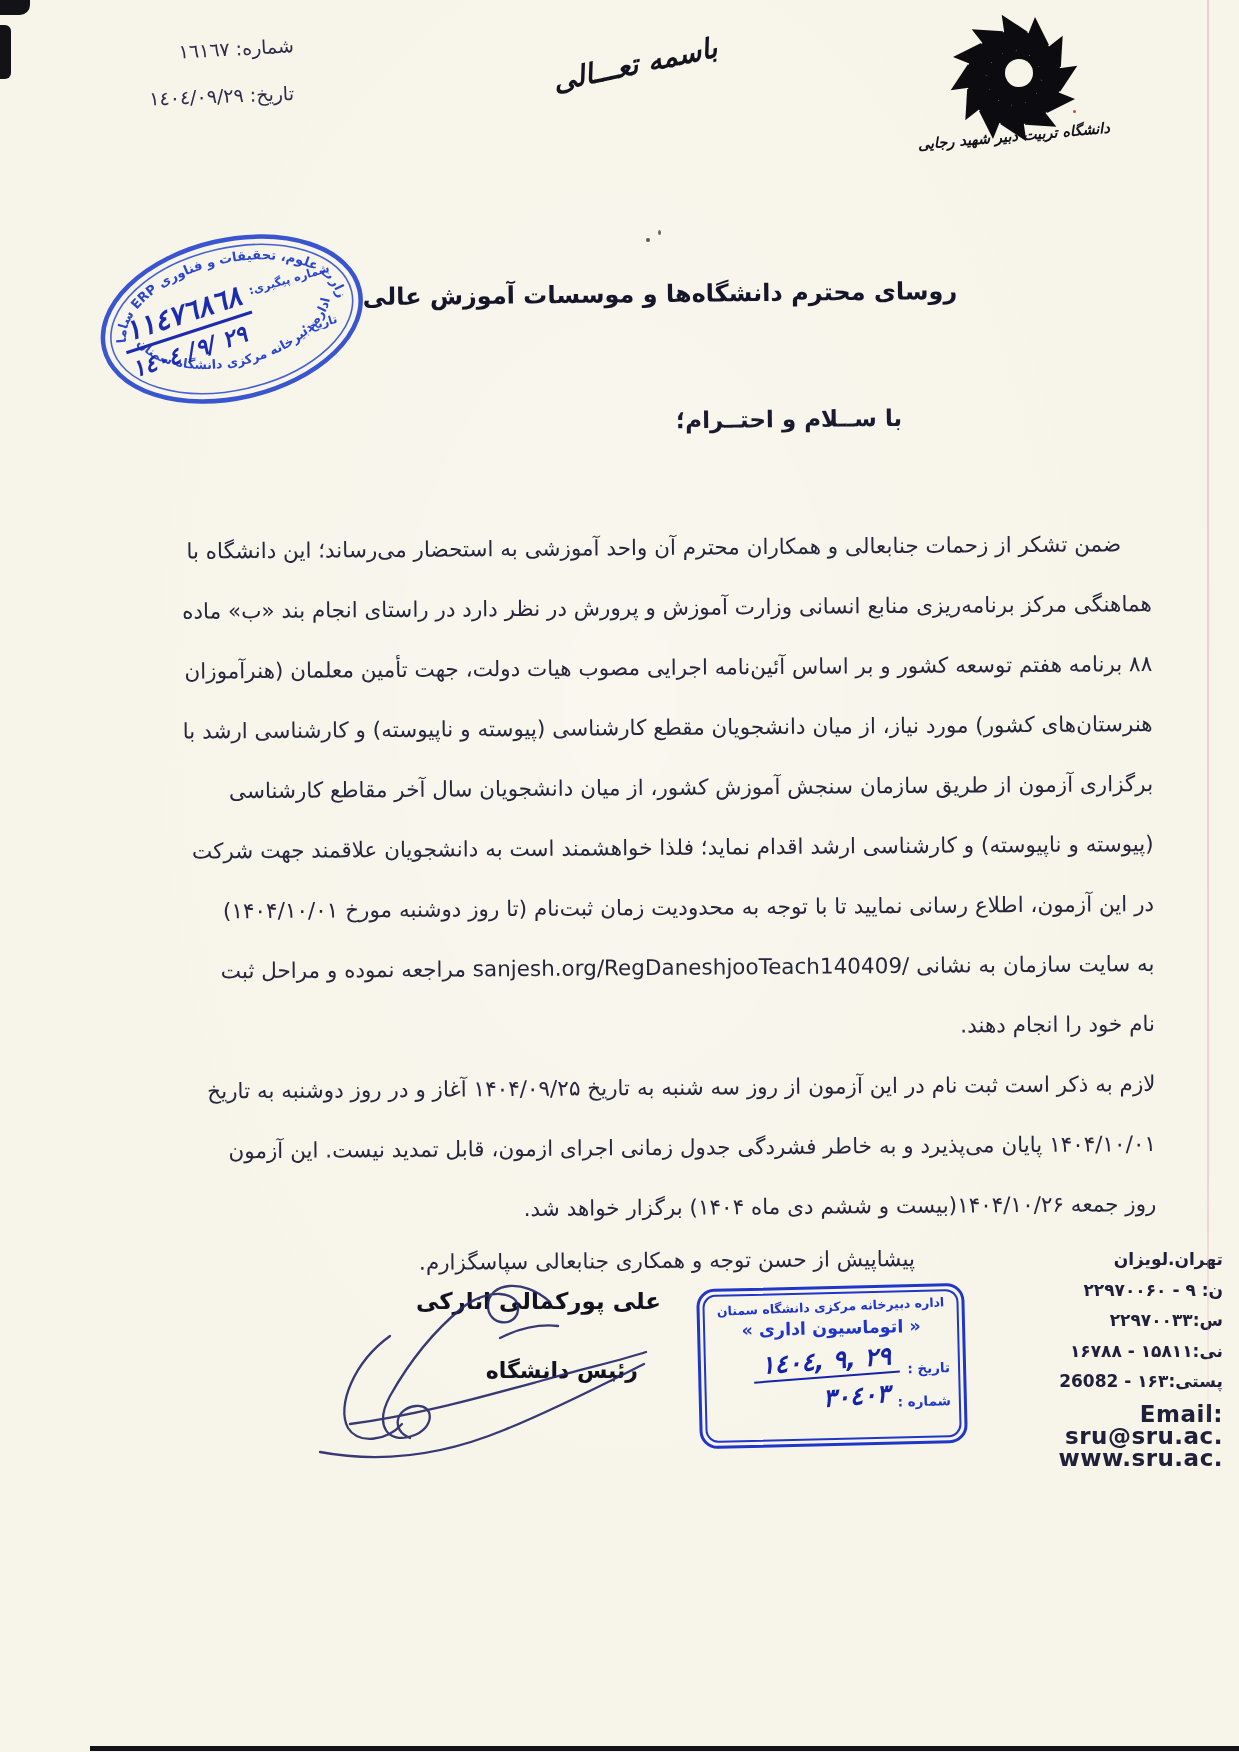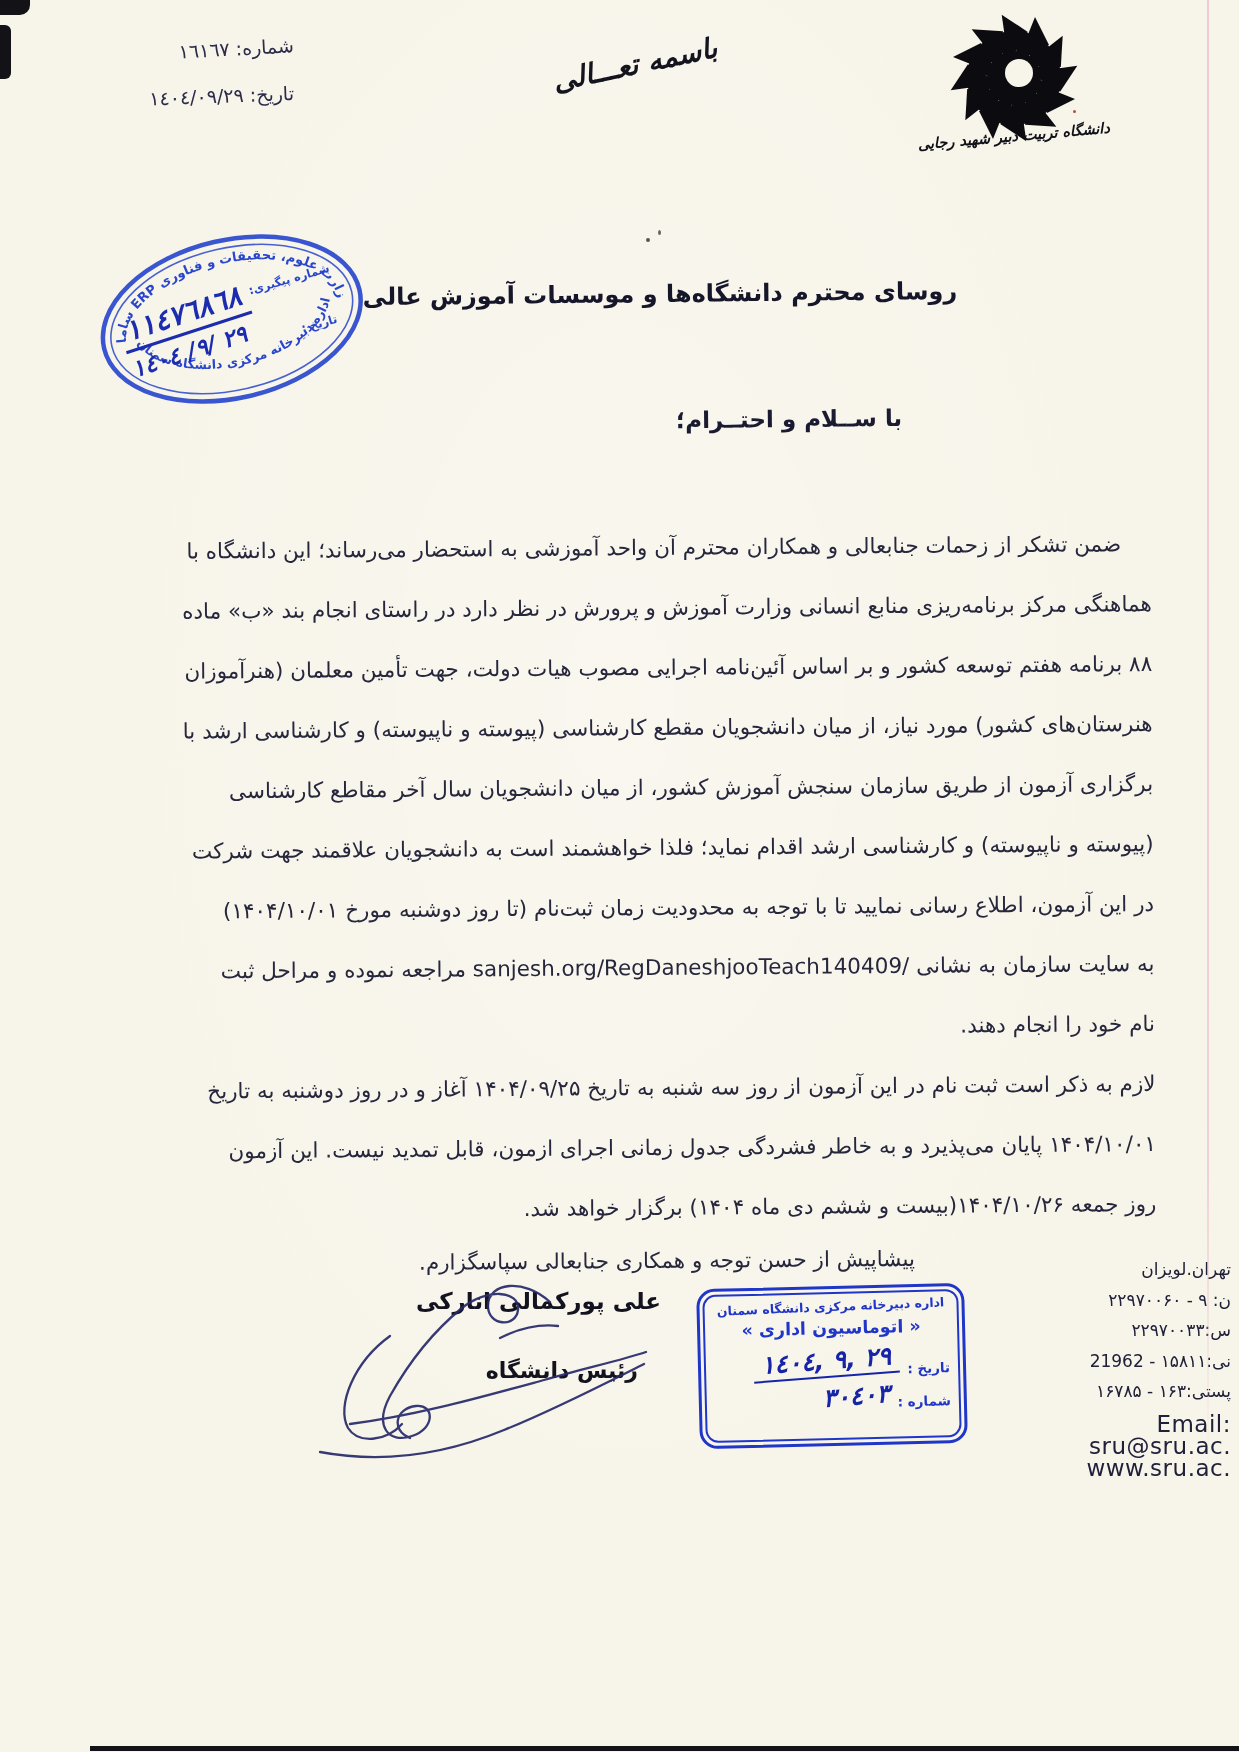--- a/index.html
+++ b/index.html
@@ -91,22 +91,22 @@
   .rs-row{display:flex;align-items:flex-end;margin-top:8px;}
   .rs-label{font-size:13.5px;font-weight:700;white-space:nowrap;}
   .rs-val{
     font-size:25px;font-weight:700;font-style:italic;color:#1624a8;
     margin-right:8px;white-space:nowrap;transform:rotate(-3deg);letter-spacing:2px;
   }
   .rs-val.underl{border-bottom:2.5px solid #1624a8;padding:0 8px 1px 8px;}
 
   
   .contact{
-    right:8px;top:1244px;width:250px;text-align:right;direction:rtl;
-    font-size:17px;font-weight:400;color:#20203a;line-height:30.5px;margin-top:10px;
+    right:16px;top:1244px;width:250px;text-align:right;direction:rtl;
+    font-size:17px;font-weight:700;color:#20203a;line-height:30.5px;
   }
   .contact .en{direction:ltr;font-size:23px;letter-spacing:0.5px;line-height:22px;}
   .contact .en.first{margin-top:6px;}
 
   
   .art{position:absolute;background:#131317;}
   .pink-line{
     position:absolute;left:1207px;top:0;width:2px;height:1470px;
     background:linear-gradient(#e9a8bd 0%, #eab4c6 80%, rgba(234,180,198,0) 100%);
     opacity:.55;
@@ -222,22 +222,22 @@
         <span class="rs-label">شماره :</span>
         <span class="rs-val">٣٠٤٠٣</span>
       </div>
     </div>
   </div>
 
   <div class="abs contact">
     <div>تهران.لویزان</div>
     <div>ن: ۹ - ۲۲۹۷۰۰۶۰</div>
     <div>س:۲۲۹۷۰۰۳۳</div>
-    <div>نی:۱۵۸۱۱ - 21962</div>
-    <div>پستی:۱۶۳ - ۱۶۷۸۵</div>
+    <div>نی:۱۵۸۱۱ - ۱۶۷۸۸</div>
+    <div>پستی:۱۶۳ - 26082</div>
     <div class="en first">Email:</div>
     <div class="en">sru@sru.ac.</div>
     <div class="en">www.sru.ac.</div>
   </div>
 
   <div class="pink-line"></div>
   <div class="art" style="left:0;top:0;width:30px;height:15px;border-radius:0 0 10px 0;"></div>
   <div class="art" style="left:0;top:25px;width:11px;height:54px;border-radius:0 6px 6px 0;"></div>
   <div class="art" style="left:90px;top:1746px;width:1149px;height:5px;"></div>
 

